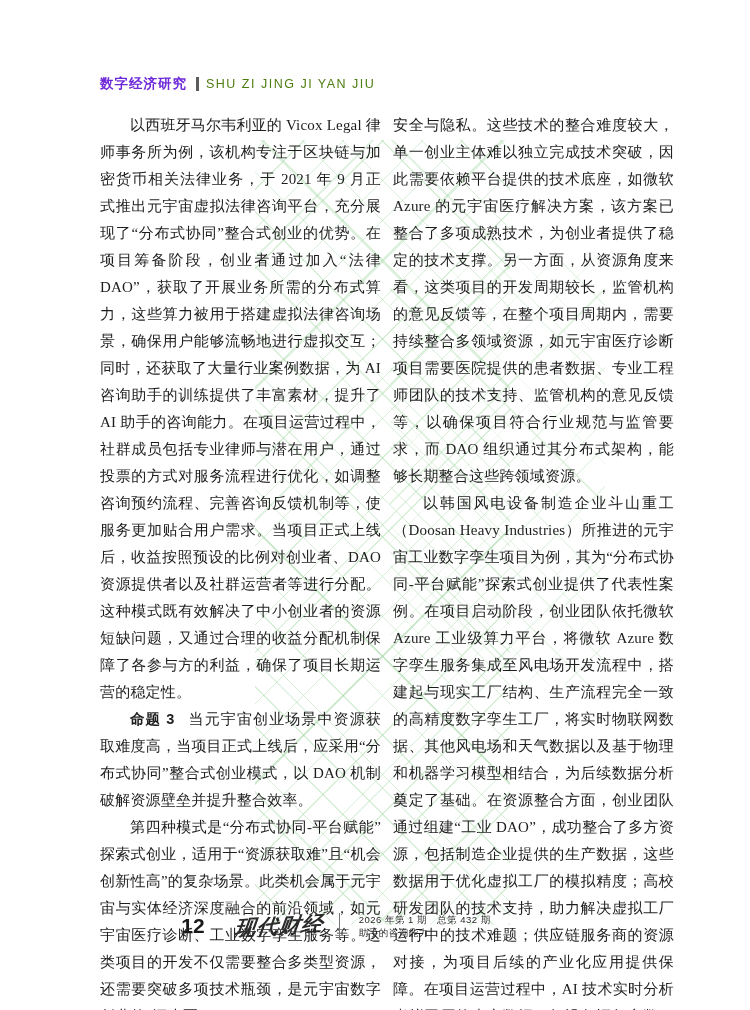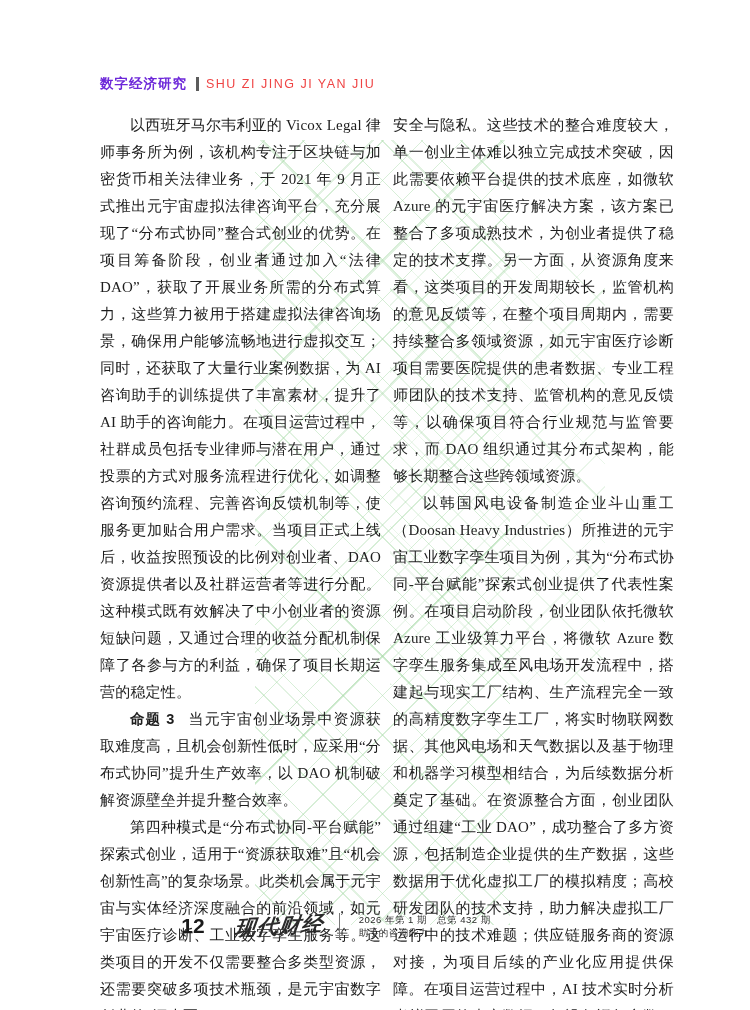--- a/index.html
+++ b/index.html
@@ -19,21 +19,21 @@
     display:flex; align-items:center; height:16px;
     font-family:"Liberation Sans","DejaVu Sans",sans-serif;
   }
   .running-head .cn {
     font-size:13.5px; font-weight:bold; color:#6d28d9; letter-spacing:1px;
   }
   .running-head .hd-divider {
     width:3px; height:14px; background:#5c5c5c; margin:0 7px 0 9px;
   }
   .running-head .pinyin {
-    font-size:12.5px; color:#ef4444; letter-spacing:1.5px;
+    font-size:12.5px; color:#4d7c0f; letter-spacing:1.5px;
   }
 
   
   .wm {
     position:absolute; pointer-events:none; z-index:0;
     background-image:
       repeating-linear-gradient(45deg,  rgba(120,198,120,0.45) 0 1px, transparent 1px 28px),
       repeating-linear-gradient(-45deg, rgba(120,198,120,0.45) 0 1px, transparent 1px 28px),
       repeating-linear-gradient(45deg,  rgba(110,190,110,0.30) 0 2px, transparent 2px 93px),
       repeating-linear-gradient(-45deg, rgba(110,190,110,0.30) 0 2px, transparent 2px 93px);
@@ -91,21 +91,21 @@
   <div class="running-head">
     <span class="cn">数字经济研究</span>
     <span class="hd-divider"></span>
     <span class="pinyin">SHU ZI JING JI YAN JIU</span>
   </div>
 
   <div class="columns">
 
     <div class="col col-left">
       <p class="para indent">以西班牙马尔韦利亚的 Vicox Legal 律师事务所为例，该机构专注于区块链与加密货币相关法律业务，于 2021 年 9 月正式推出元宇宙虚拟法律咨询平台，充分展现了“分布式协同”整合式创业的优势。在项目筹备阶段，创业者通过加入“法律 DAO”，获取了开展业务所需的分布式算力，这些算力被用于搭建虚拟法律咨询场景，确保用户能够流畅地进行虚拟交互；同时，还获取了大量行业案例数据，为 AI 咨询助手的训练提供了丰富素材，提升了 AI 助手的咨询能力。在项目运营过程中，社群成员包括专业律师与潜在用户，通过投票的方式对服务流程进行优化，如调整咨询预约流程、完善咨询反馈机制等，使服务更加贴合用户需求。当项目正式上线后，收益按照预设的比例对创业者、DAO 资源提供者以及社群运营者等进行分配。这种模式既有效解决了中小创业者的资源短缺问题，又通过合理的收益分配机制保障了各参与方的利益，确保了项目长期运营的稳定性。</p>
-      <p class="para indent"><span class="prop-label">命题 3</span><span>当元宇宙创业场景中资源获取难度高，且机会创新性低时，应采用“分布式协同”提升生产效率，以 DAO 机制破解资源壁垒并提升整合效率。</span></p>
+      <p class="para indent"><span class="prop-label">命题 3</span><span>当元宇宙创业场景中资源获取难度高，当项目正式上线后，应采用“分布式协同”整合式创业模式，以 DAO 机制破解资源壁垒并提升整合效率。</span></p>
       <p class="para indent">第四种模式是“分布式协同-平台赋能”探索式创业，适用于“资源获取难”且“机会创新性高”的复杂场景。此类机会属于元宇宙与实体经济深度融合的前沿领域，如元宇宙医疗诊断、工业数字孪生服务等。这类项目的开发不仅需要整合多类型资源，还需要突破多项技术瓶颈，是元宇宙数字创业的“深水区”。</p>
 
     </div>
 
     <div class="col col-right">
       <p class="para">安全与隐私。这些技术的整合难度较大，单一创业主体难以独立完成技术突破，因此需要依赖平台提供的技术底座，如微软 Azure 的元宇宙医疗解决方案，该方案已整合了多项成熟技术，为创业者提供了稳定的技术支撑。另一方面，从资源角度来看，这类项目的开发周期较长，监管机构的意见反馈等，在整个项目周期内，需要持续整合多领域资源，如元宇宙医疗诊断项目需要医院提供的患者数据、专业工程师团队的技术支持、监管机构的意见反馈等，以确保项目符合行业规范与监管要求，而 DAO 组织通过其分布式架构，能够长期整合这些跨领域资源。</p>
       <p class="para indent">以韩国风电设备制造企业斗山重工（Doosan Heavy Industries）所推进的元宇宙工业数字孪生项目为例，其为“分布式协同-平台赋能”探索式创业提供了代表性案例。在项目启动阶段，创业团队依托微软 Azure 工业级算力平台，将微软 Azure 数字孪生服务集成至风电场开发流程中，搭建起与现实工厂结构、生产流程完全一致的高精度数字孪生工厂，将实时物联网数据、其他风电场和天气数据以及基于物理和机器学习模型相结合，为后续数据分析奠定了基础。在资源整合方面，创业团队通过组建“工业 DAO”，成功整合了多方资源，包括制造企业提供的生产数据，这些数据用于优化虚拟工厂的模拟精度；高校研发团队的技术支持，助力解决虚拟工厂运行中的技术难题；供应链服务商的资源对接，为项目后续的产业化应用提供保障。在项目运营过程中，AI 技术实时分析虚拟工厂的生产数据，如设备运行参数、生产效率等，根据分析结果提出优化建议，进而指导现实工厂调整生产流程，提升生产效率。当项目产生收益后，按照智能合约中约定的比例进行分配，平台方因提供核心技术底座而获得相应比例收益；数据提供方凭其对模型训练与优化的支撑作用获得回报；研发团队则因其在技术研发与项目推进中的核心贡献而取得主要收益。此外，项目的技术迭代方向也通过 DAO 投票决定，若多数参与者认为应优先优化</p>
     </div>
 
   </div>

